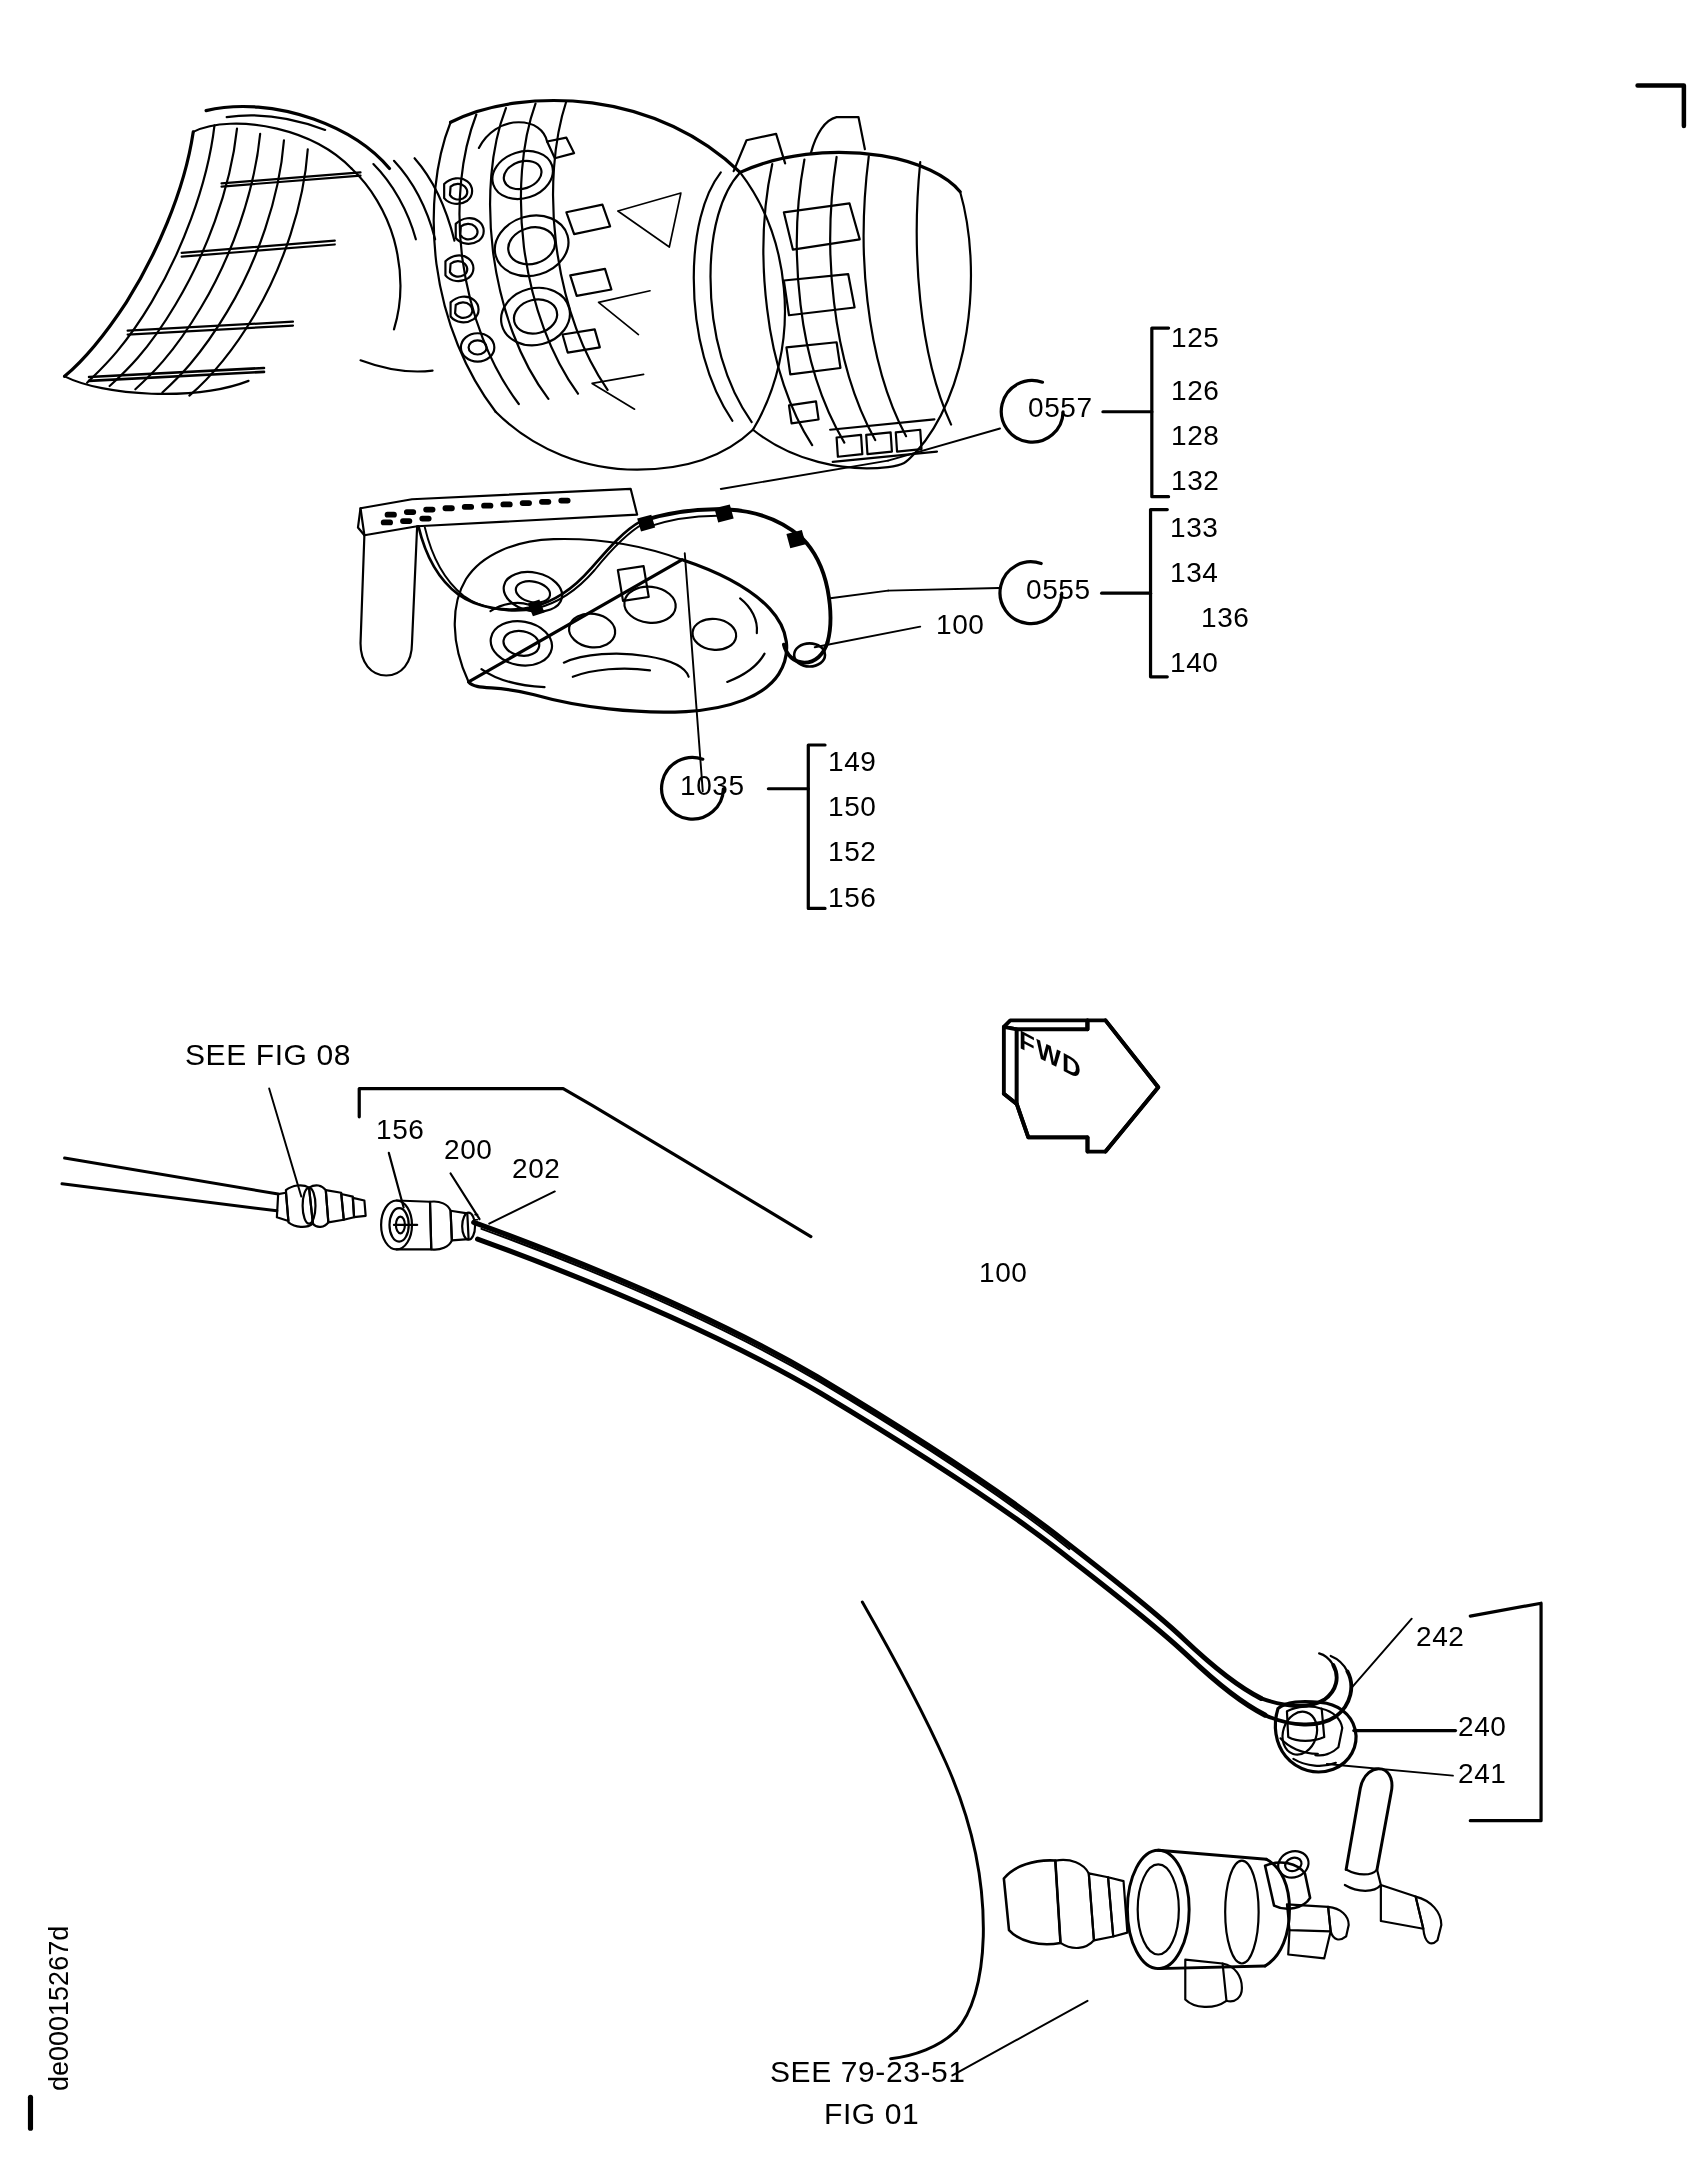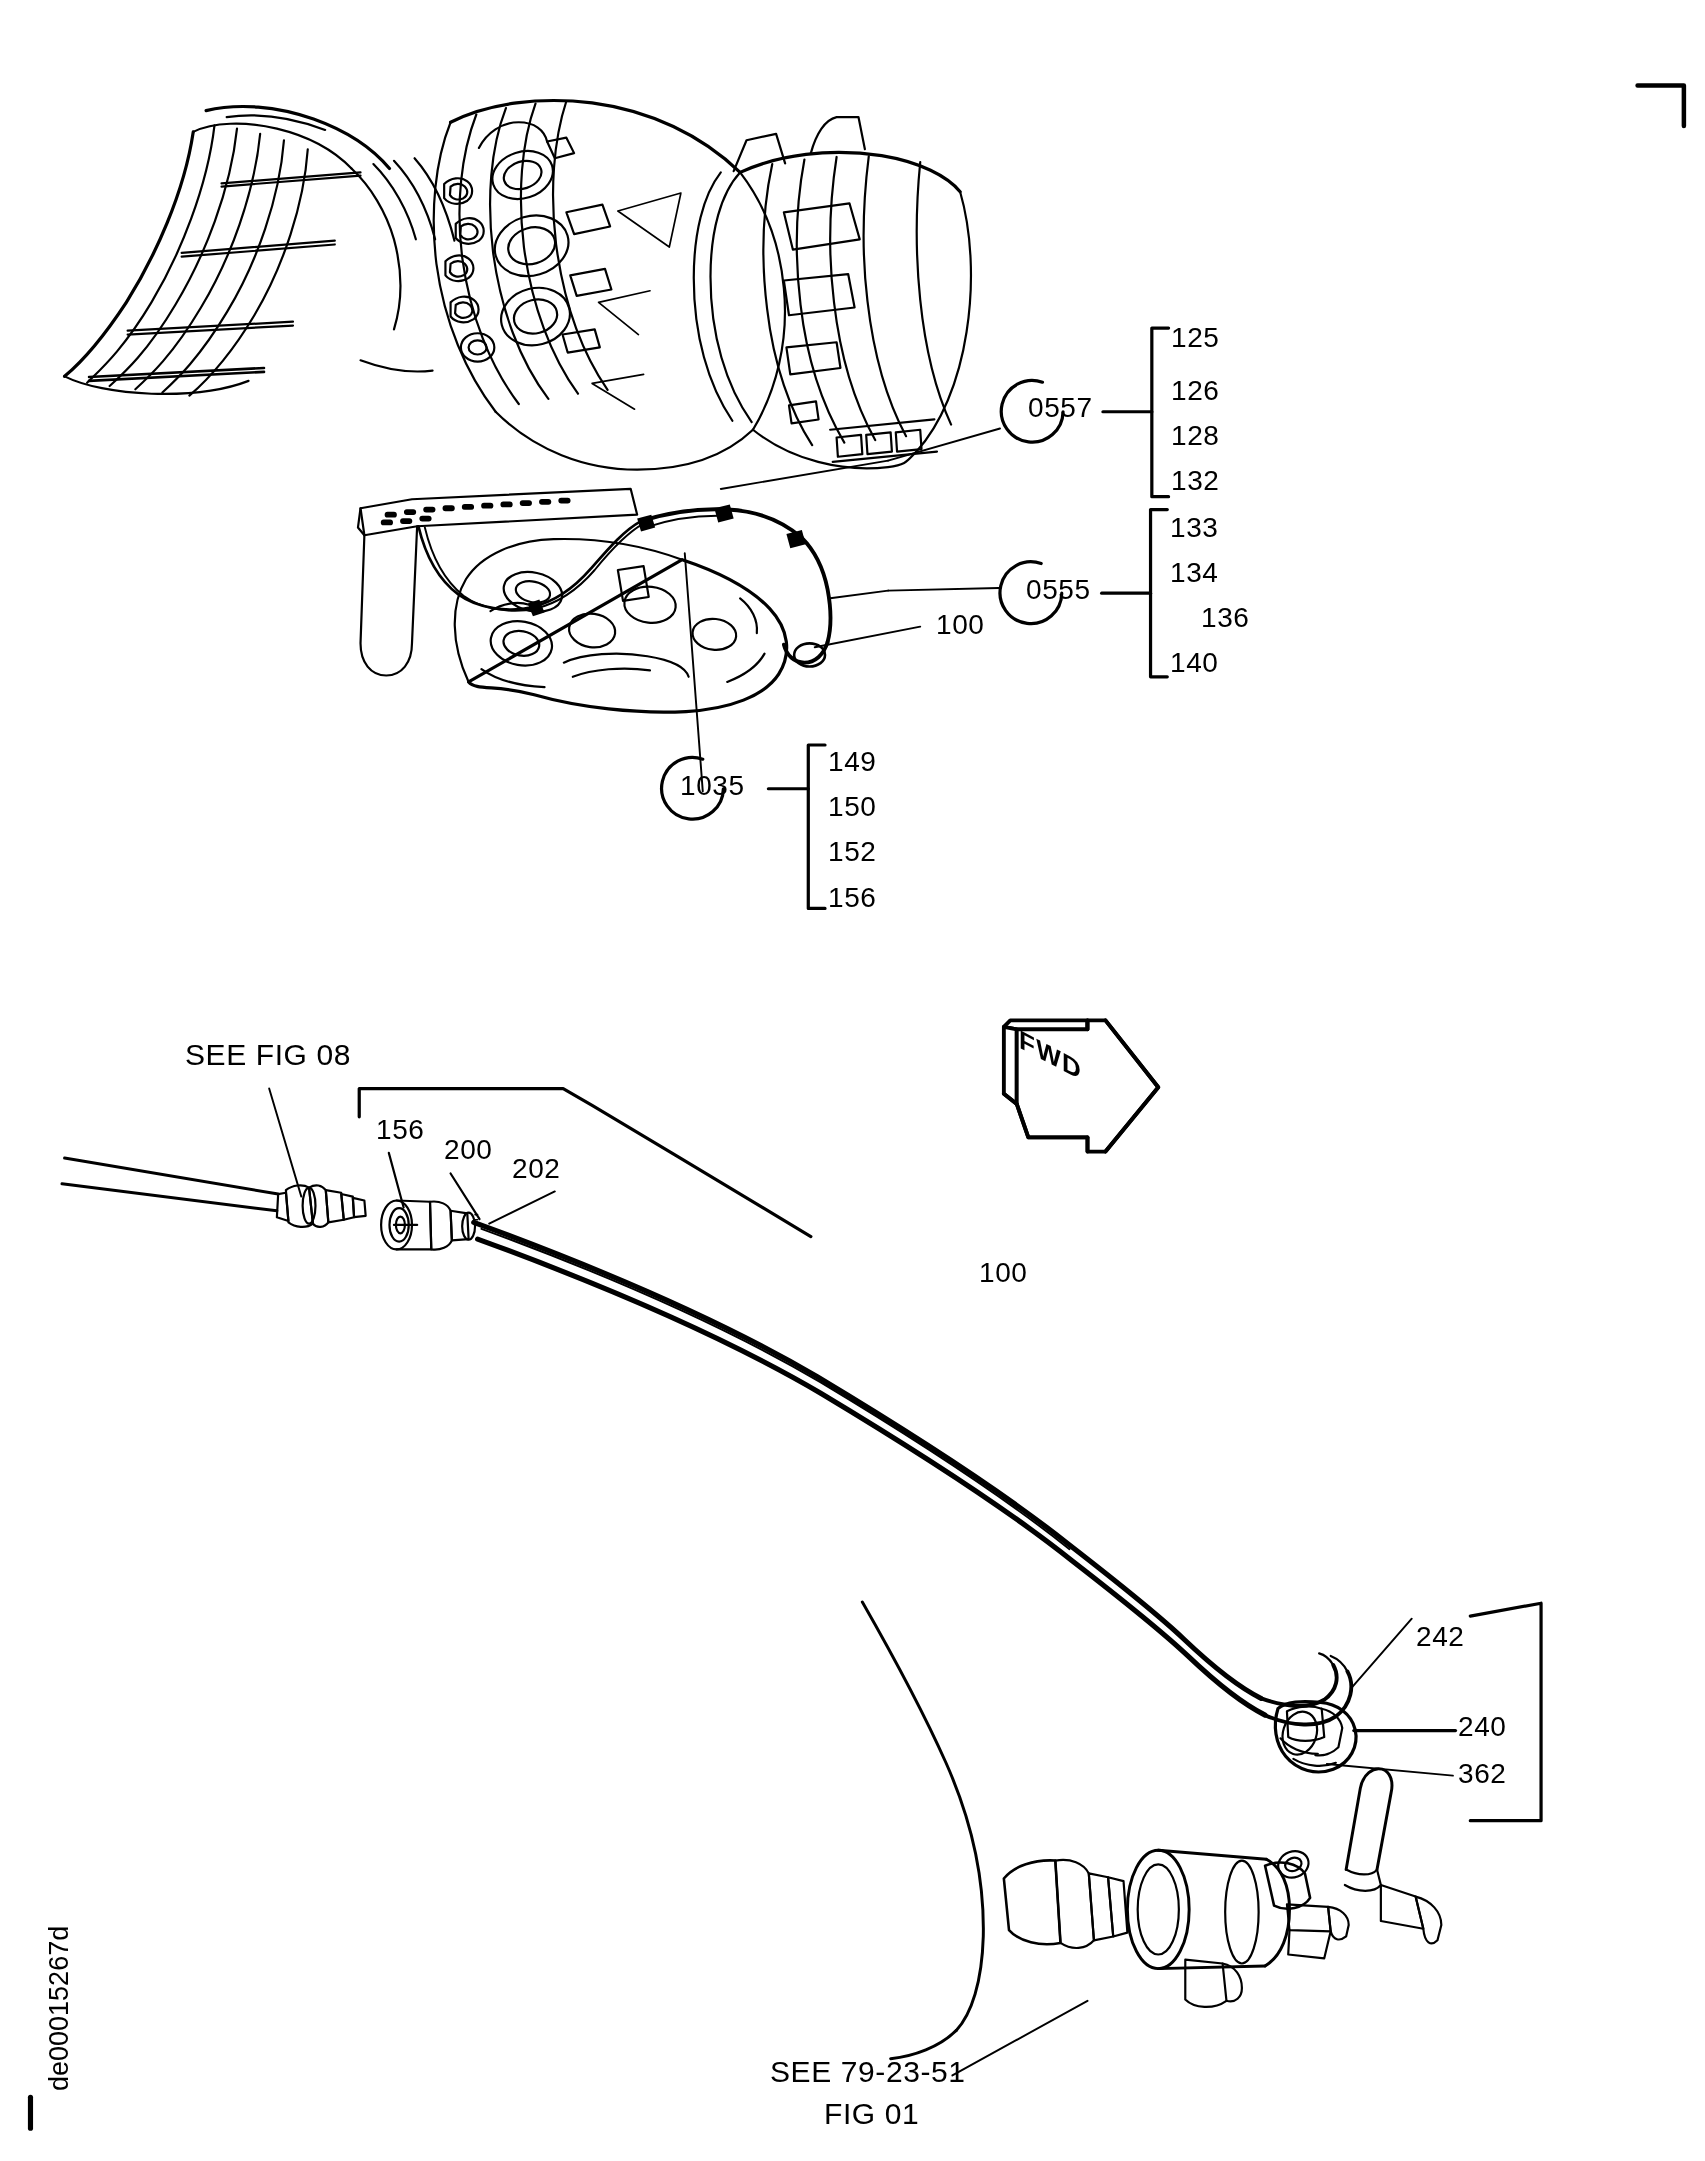--- a/index.html
+++ b/index.html
@@ -344,21 +344,21 @@
 <div class="lbl big" style="left:185px;top:1040px;">SEE FIG 08</div>
 
 <div class="lbl" style="left:376px;top:1116px;">156</div>
 <div class="lbl" style="left:444px;top:1136px;">200</div>
 <div class="lbl" style="left:512px;top:1155px;">202</div>
 
 <div class="lbl" style="left:979px;top:1259px;">100</div>
 
 <div class="lbl" style="left:1416px;top:1602px;margin-top:21px;">242</div>
 <div class="lbl" style="left:1458px;top:1713px;">240</div>
-<div class="lbl" style="left:1458px;top:1760px;">362</div>
+<div class="lbl" style="left:1458px;top:1760px;">241</div>
 
 <div class="lbl big" style="left:770px;top:2057px;">SEE 79-23-51</div>
 <div class="lbl big" style="left:824px;top:2099px;">FIG 01</div>
 
 <div class="fwdtxt" style="left:1019px;top:1040px;
      transform:matrix(1,0.52,0,1,0,0);">FWD</div>
 
 <div class="vert" style="left:44px;top:2091px;">de00015267d</div>
 
 </div>

